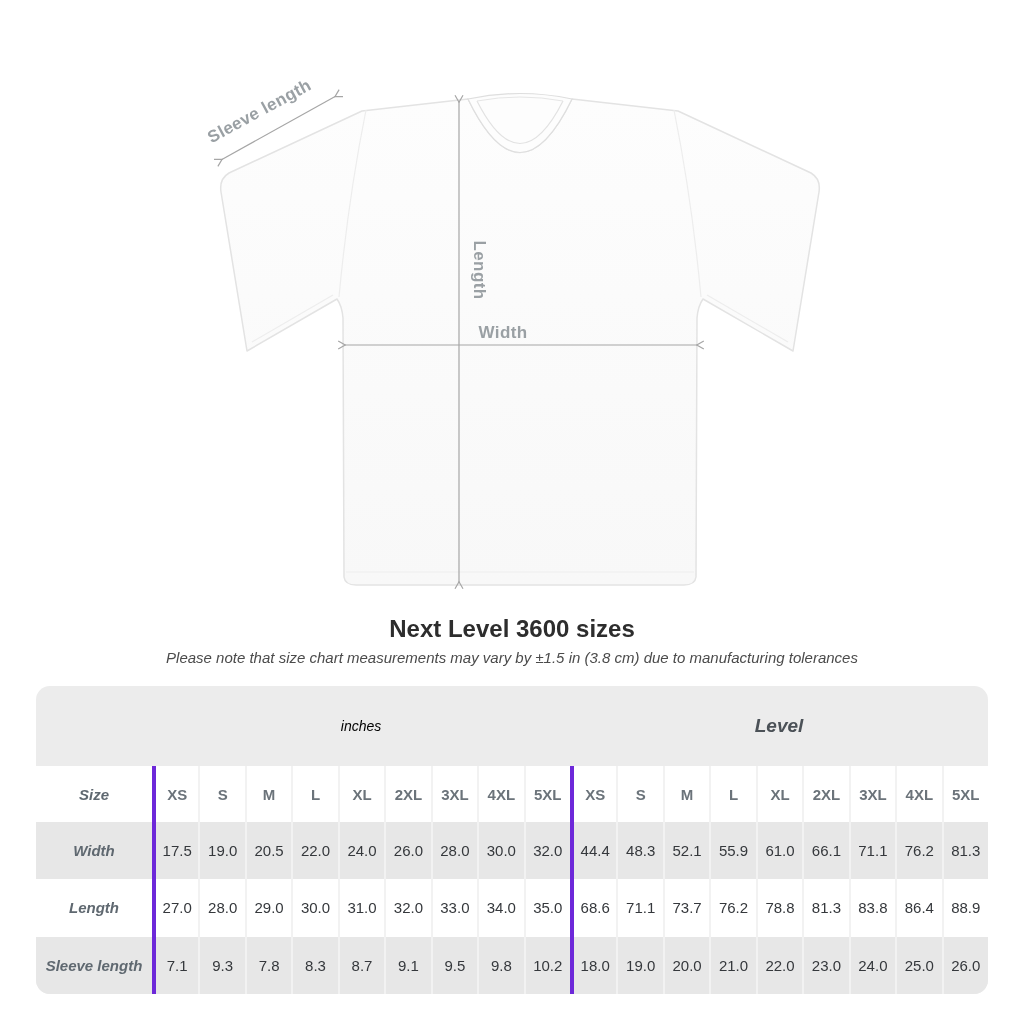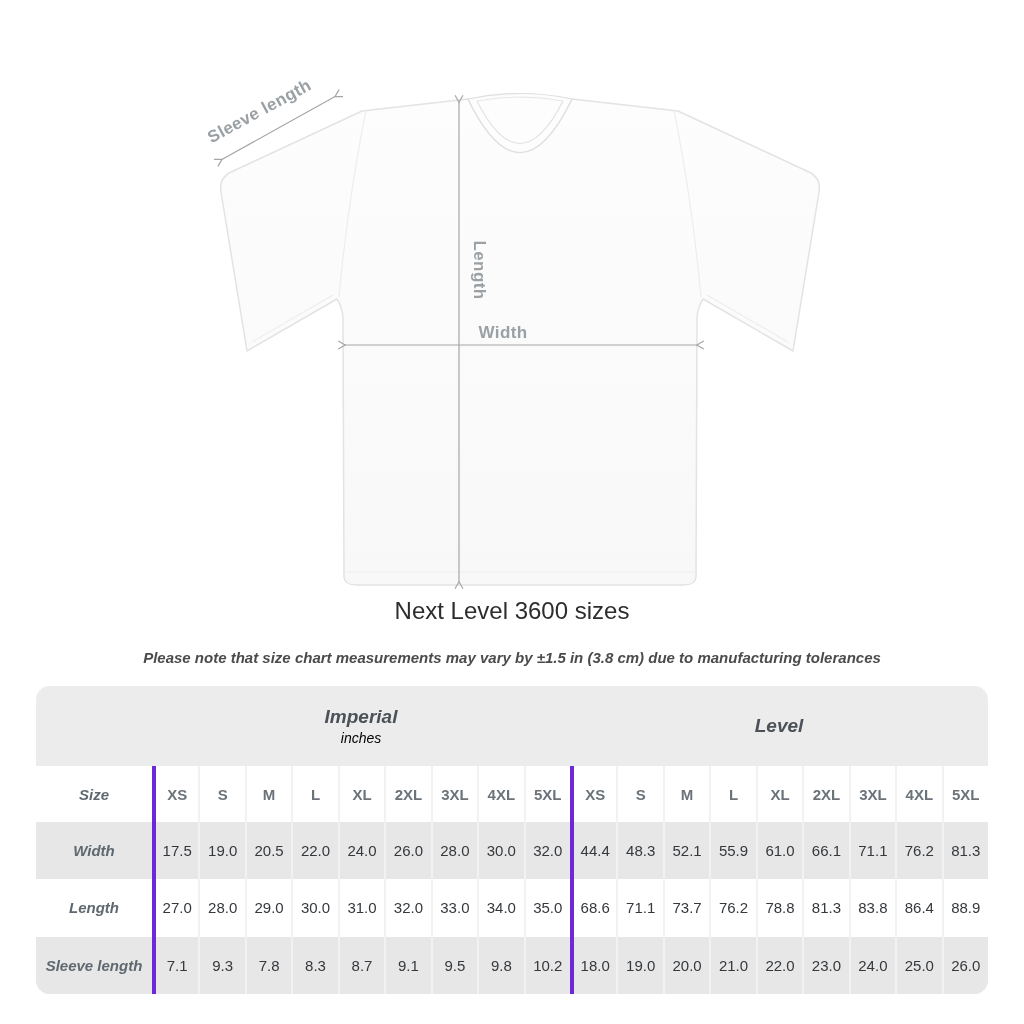--- a/index.html
+++ b/index.html
@@ -4,24 +4,24 @@
 <style>
   html,body{margin:0;padding:0;background:#ffffff;}
   body{font-family:"Liberation Sans", sans-serif;}
   .stage{position:relative;width:1024px;height:1024px;background:#ffffff;overflow:hidden;}
 
   
   .diagram{position:absolute;left:0;top:0;width:1024px;height:614px;}
   .dim-label{font-size:17px;font-weight:600;fill:#9aa0a4;letter-spacing:.4px;}
 
   
-  .title{position:absolute;left:0;top:597px;width:1024px;text-align:center;
-         font-size:24px;font-weight:normal;color:#2d2d2d;}
+  .title{position:absolute;left:0;top:615px;width:1024px;text-align:center;
+         font-size:24px;font-weight:bold;color:#2d2d2d;}
   .subtitle{position:absolute;left:0;top:649px;width:1024px;text-align:center;
-         font-size:15px;font-style:italic;color:#4b4b4b;font-weight:bold;}
+         font-size:15px;font-style:italic;color:#4b4b4b;}
 
   
   .table{position:absolute;left:36px;top:686px;width:952px;height:308px;
          background:#ececec;border-radius:14px;overflow:hidden;
          display:grid;grid-template-rows:80px 56px 1fr 1fr 1fr;}
   .grid{display:grid;grid-template-columns:116px repeat(18,1fr);}
   .units-row{display:grid;grid-template-columns:116px repeat(18,1fr);align-items:center;}
   .unit{text-align:center;line-height:1.3;}
   .unit-imperial{grid-column:2 / 11;}
   .unit-metric{grid-column:11 / 20;}
@@ -79,21 +79,20 @@
     <text class="dim-label" text-anchor="middle" transform="translate(474,270) rotate(90)">Length</text>
     <text class="dim-label" text-anchor="middle" x="503" y="338">Width</text>
   </svg>
 
   <div class="title">Next Level 3600 sizes</div>
   <div class="subtitle">Please note that size chart measurements may vary by ±1.5 in (3.8 cm) due to manufacturing tolerances</div>
 
   <div class="table">
     <div class="units-row">
       <div class="unit unit-imperial">
-        <div class="unit-name">Imperial</div>
         <div class="unit-sub">inches</div>
       </div>
       <div class="unit unit-metric">
         <div class="unit-name">Level</div>
       </div>
     </div>
     <div class="grid row-white" id="header-row">
       <div class="cell hdr rowlabel">Size</div>
     <div class="cell hdr gap">XS</div>
         <div class="cell hdr sep">S</div>

